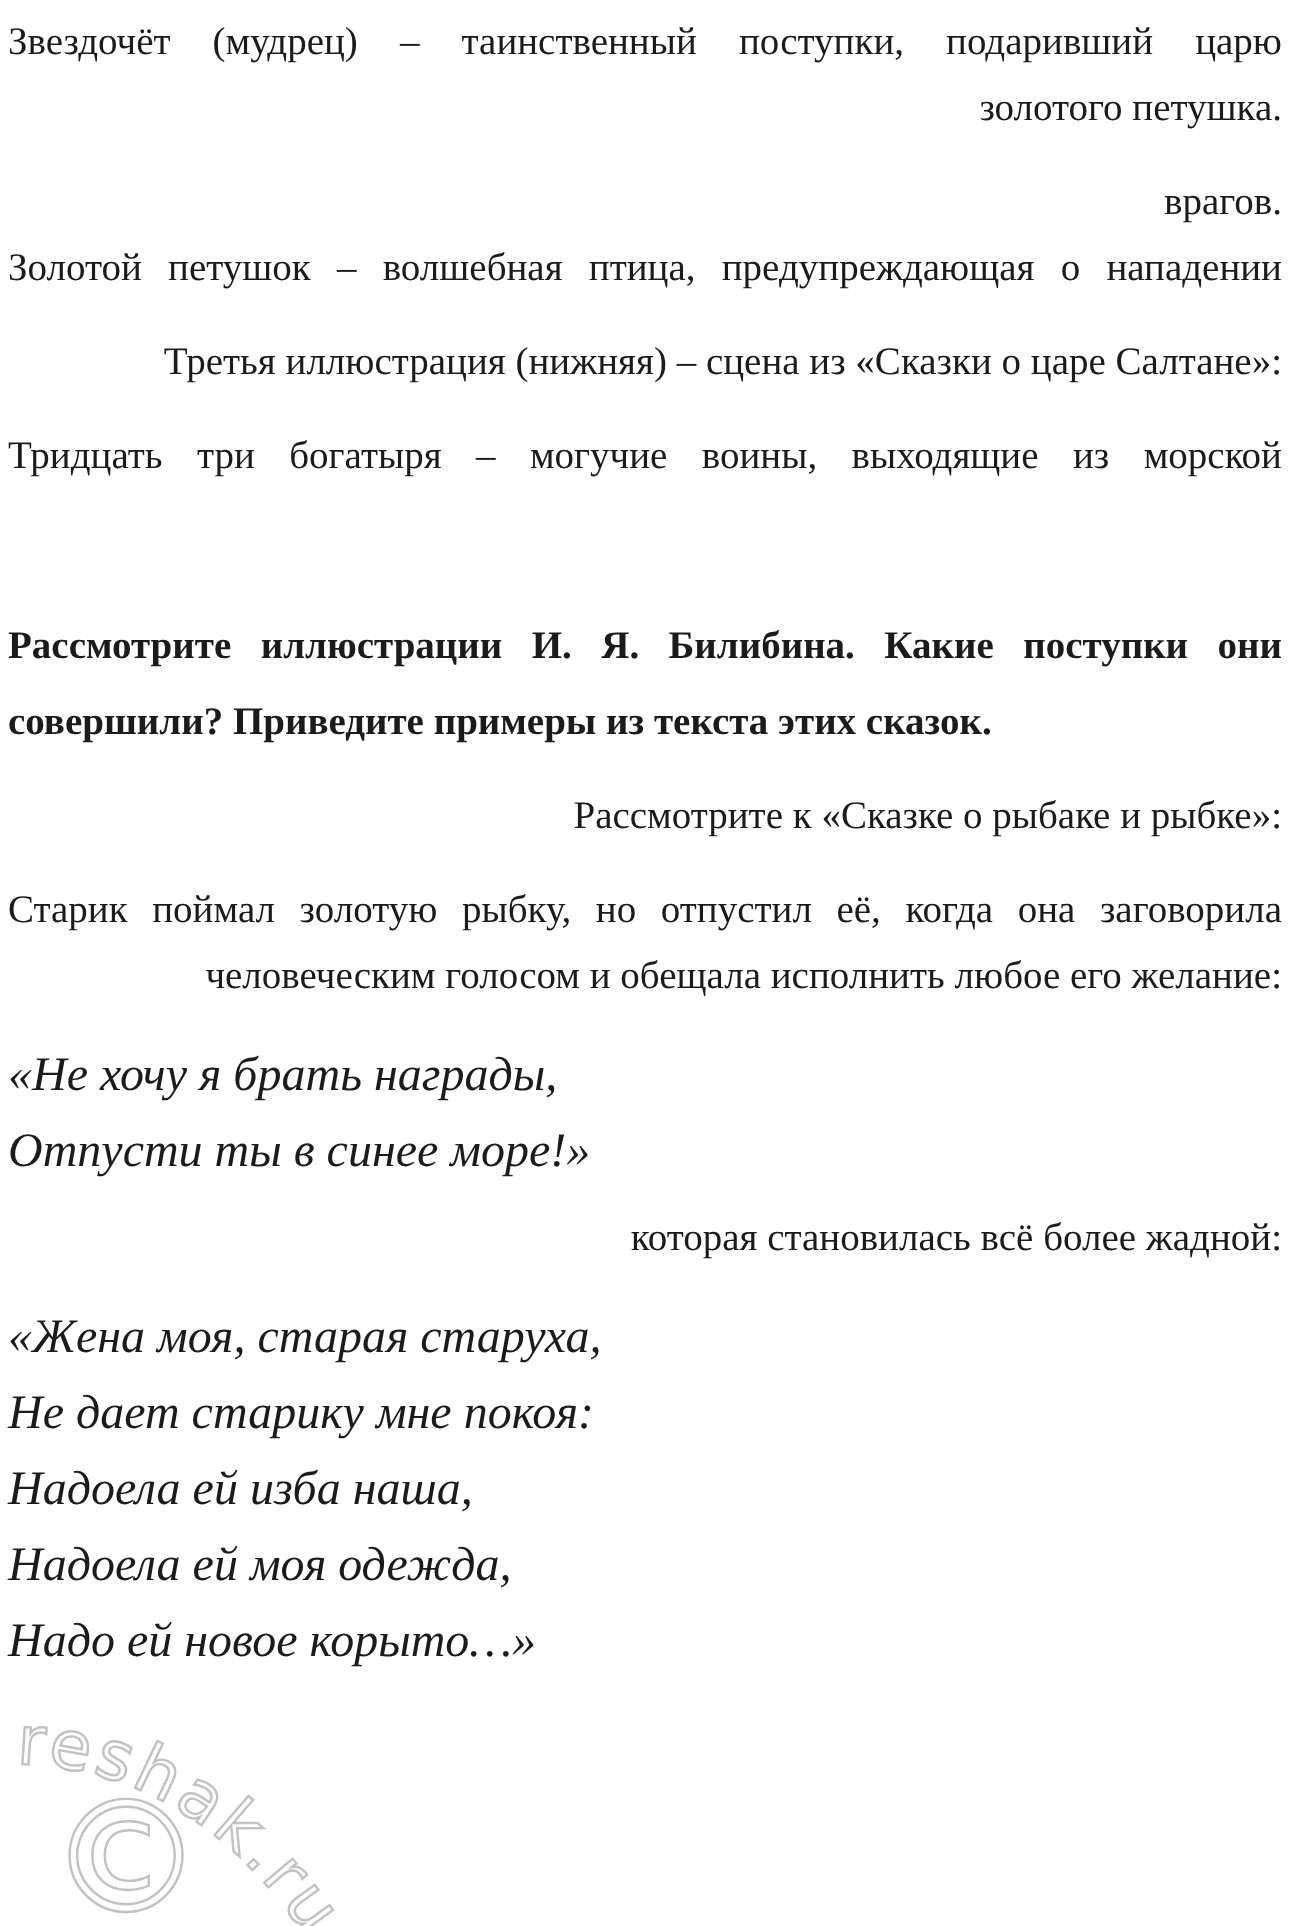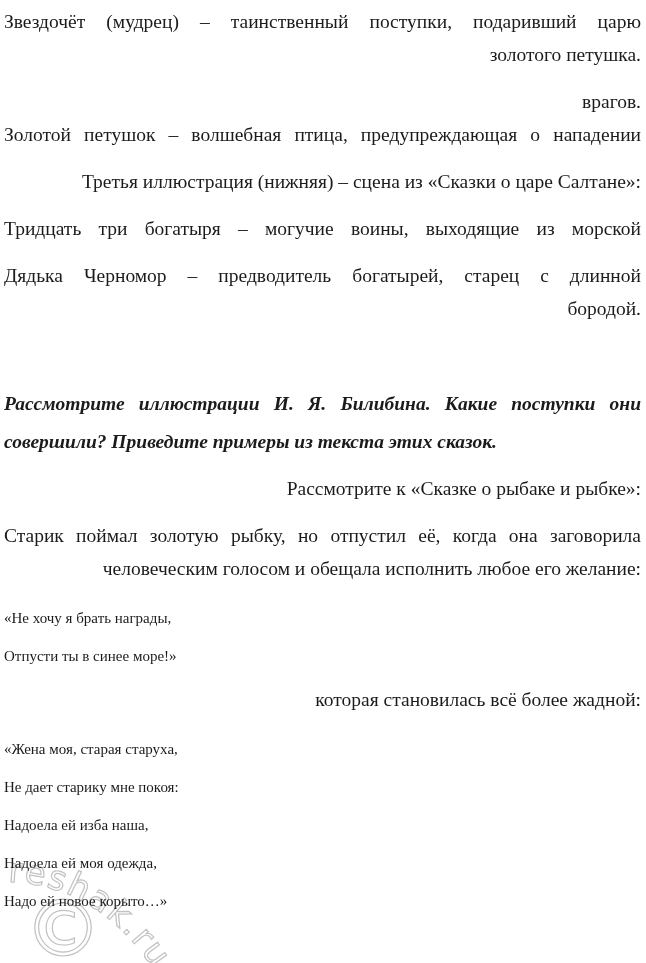--- a/index.html
+++ b/index.html
@@ -20,23 +20,24 @@
     line-height: 33px;
     margin: 0 0 14px 0;
   }
   .para .line { height: 33px; text-align: right; }
   .heading {
     font-weight: bold;
     font-size: 19.5px;
     line-height: 38px;
     margin: 60px 0 11px 0;
   }
-  .heading .line { height: 38px; font-style: italic; }
+  .heading .line { height: 38px; }
   .verse {
-    font-size: 15px;
+    font-style: italic;
+    font-size: 24px;
     line-height: 38px;
     margin: 0 0 8px 0;
   }
   .verse .line { height: 38px; }
   .j {
     text-align: justify;
     text-align-last: justify;
   }
   .watermark {
     position: absolute;
@@ -76,24 +77,20 @@
   </div>
 
   <div class="para">
     <div class="line">Третья иллюстрация (нижняя) – сцена из «Сказки о царе Салтане»:</div>
   </div>
 
   <div class="para">
     <div class="line j">Тридцать три богатыря – могучие воины, выходящие из морской</div>
   </div>
 
-  <div class="para">
-    <div class="line j">Дядька Черномор – предводитель богатырей, старец с длинной</div>
-    <div class="line">бородой.</div>
-  </div>
 
   <div class="heading">
     <div class="line j">Рассмотрите иллюстрации И. Я. Билибина. Какие поступки они</div>
     <div class="line">совершили? Приведите примеры из текста этих сказок.</div>
   </div>
 
   <div class="para">
     <div class="line">Рассмотрите к «Сказке о рыбаке и рыбке»:</div>
   </div>
 

